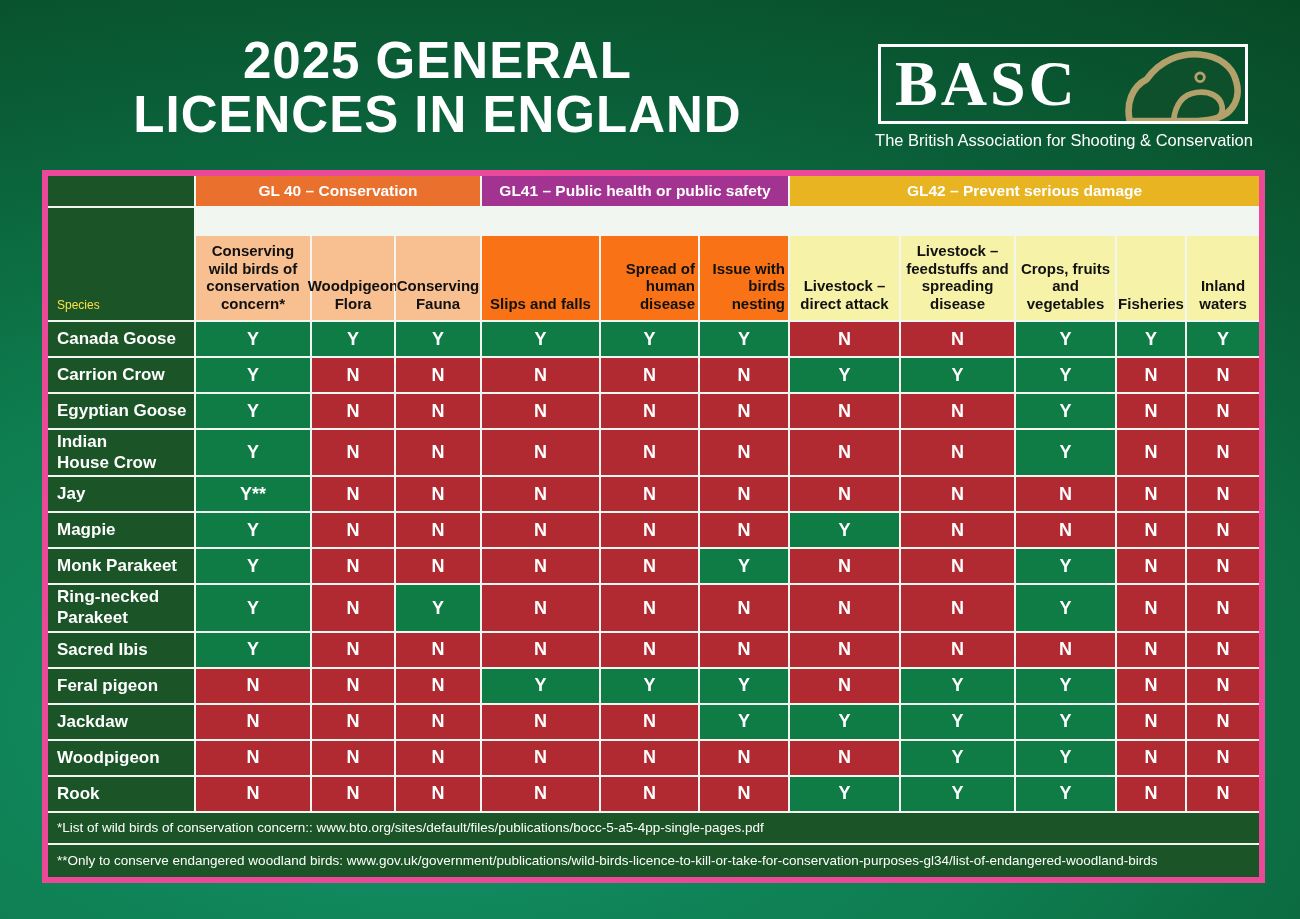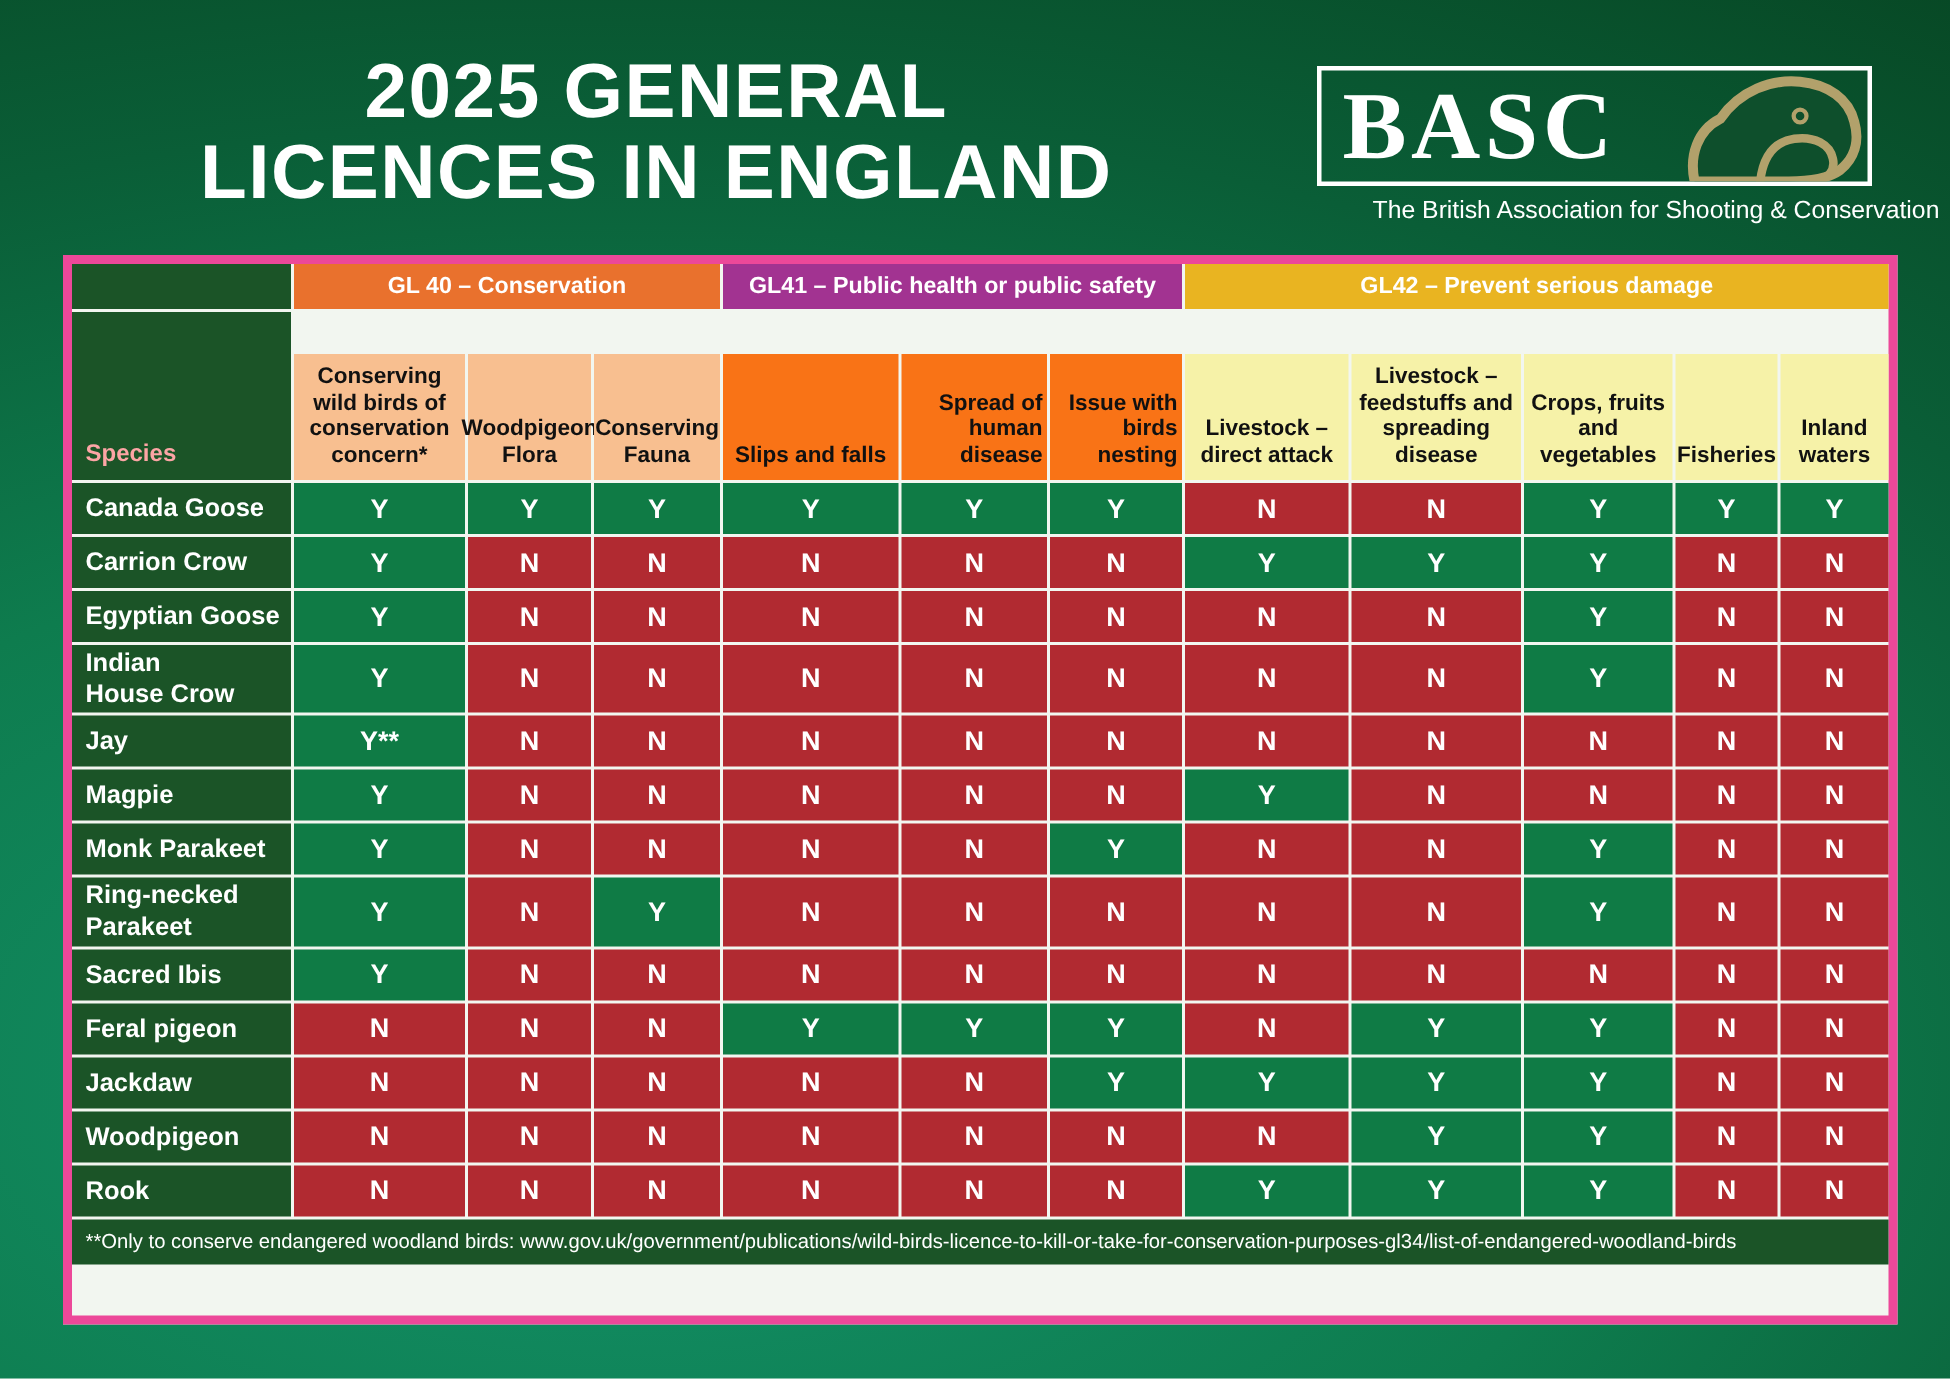--- a/index.html
+++ b/index.html
@@ -37,21 +37,21 @@
     padding-left: 14px; letter-spacing: 3px;
     flex: 0 0 auto;
   }
   .emblem-wrap {
     flex: 1 1 auto; height: 100%;
     display: flex; justify-content: flex-end; align-items: flex-end;
     overflow: hidden;
   }
   .tagline {
     position: absolute; left: 874px; top: 131px; width: 380px;
-    text-align: center; color: #ffffff; font-size: 16.5px; margin-left: 40px;
+    text-align: center; color: #ffffff; font-size: 16.5px;
   }
 
   
   #licence-table {
     position: absolute; left: 42px; top: 170px;
     display: grid;
     grid-template-columns: 146px 114px 82px 84px 117px 97px 88px 109px 113px 99px 68px 72px;
     grid-template-rows: 30px 112px repeat(13, minmax(34px, auto)) 30px 32px;
     gap: 2px;
     background: #f2f6f0;
@@ -64,21 +64,21 @@
   .blank, .species-head, .species, .footnote { background: #1b5427; }
 
   .group { color: #ffffff; font-weight: bold; font-size: 15.5px; white-space: nowrap; }
   .g0 { background: #e9712d; }
   .g1 { background: #a23391; }
   .g2 { background: #e9b421; }
 
   .species-head {
     align-items: flex-end; justify-content: flex-start;
     padding: 0 0 8px 9px;
-    color: #fca5a5; font-weight: bold; font-size: 16px;
+    color: #fde047; font-weight: normal; font-size: 12px;
   }
   .sub {
     align-items: flex-end; justify-content: center;
     text-align: center;
     font-weight: bold; font-size: 15px; line-height: 1.16;
     color: #111111;
     padding: 5px 3px 8px;
     margin-top: 28px;
   }
   .s0 { background: #f8bf90; }
@@ -292,14 +292,15 @@
     <div class="cell no">N</div>
     <div class="cell no">N</div>
     <div class="cell no">N</div>
     <div class="cell no">N</div>
     <div class="cell no">N</div>
     <div class="cell yes">Y</div>
     <div class="cell yes">Y</div>
     <div class="cell yes">Y</div>
     <div class="cell no">N</div>
     <div class="cell no">N</div>
+    <div class="cell footnote" style="grid-column: span 12;">*List of wild birds of conservation concern:: www.bto.org/sites/default/files/publications/bocc-5-a5-4pp-single-pages.pdf</div>
     <div class="cell footnote" style="grid-column: span 12;">**Only to conserve endangered woodland birds: www.gov.uk/government/publications/wild-birds-licence-to-kill-or-take-for-conservation-purposes-gl34/list-of-endangered-woodland-birds</div>
   </div>
 
 </body></html>

